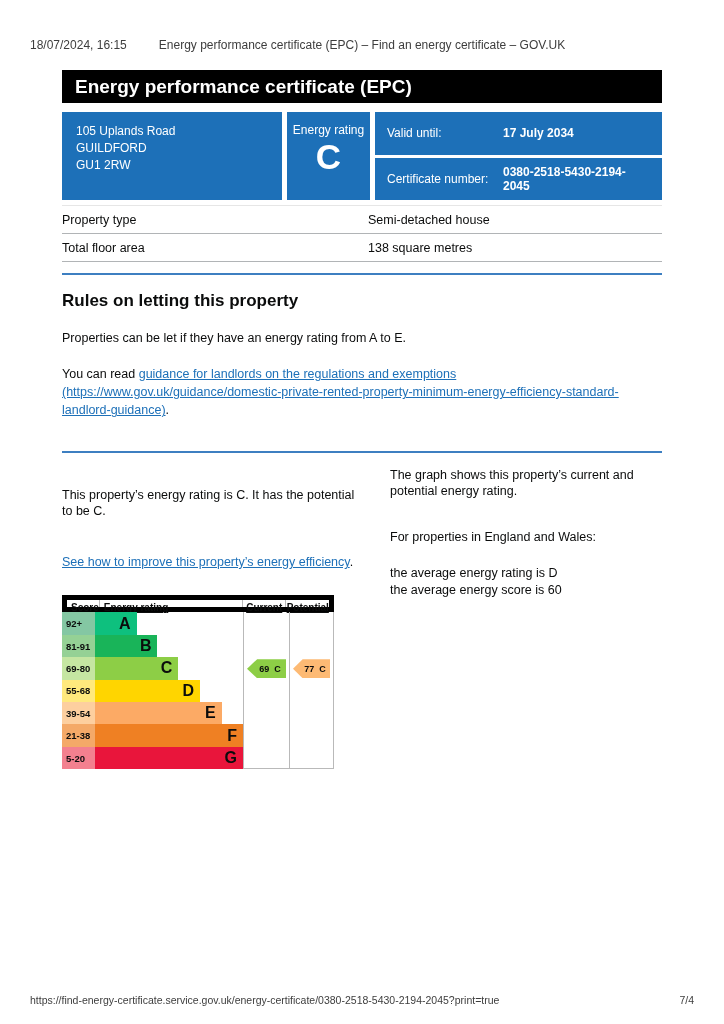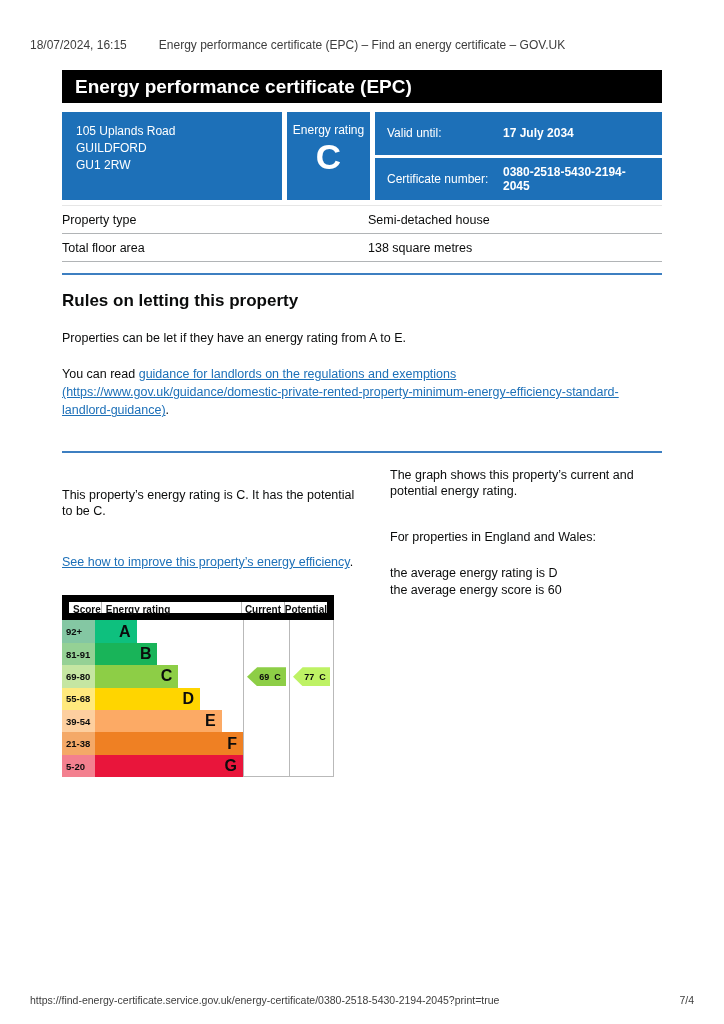--- a/index.html
+++ b/index.html
@@ -58,21 +58,21 @@
   .col-right { flex:1; margin-left:30px; }
   .col-left p.lead { margin:20px 0 0 0; line-height:1.35; }
   .col-left .improve-link { display:inline-block; margin-top:33px; line-height:1.45; }
   .col-right p { margin:0; line-height:1.35; }
   .col-right .p2 { margin-top:27px; }
   .col-right .p3 { margin-top:29px; }
   .col-right .p4 { margin-top:19px; }
 
   
   .chart { margin-top:24px; width:272px; }
-  .chart-header { display:flex; border:7px solid #000000; height:25px; }
+  .chart-header { display:flex; border:5px solid #000000; height:17px;text-decoration:underline; }
   .chart-header .hc { font-size:10px; font-weight:bold; line-height:15px; border-right:1px solid #b9b9b9; padding-left:4px; }
   .chart-header .hc:last-child { border-right:none; }
   .hc-score { width:33px; }
   .hc-rating { width:148px; }
   .hc-current { width:45px; text-align:center; padding-left:0 !important; }
   .hc-potential { width:44px; text-align:center; padding-left:0 !important; }
   .chart-body { display:flex; height:157px; }
   .bands { width:181px; }
   .band-row { display:flex; height:22.43px; }
   .score-cell { width:33px; flex:none; font-size:9.5px; font-weight:bold; display:flex; align-items:center; padding-left:4px; }
@@ -182,21 +182,21 @@
                 <div class="band-bar" style="background: rgb(233, 21, 59); width: 94.5%;">G</div>
               </div>
             </div>
           <div class="chart-col current">
             <div class="arrow" id="arrow-current" style="background: rgb(141, 206, 70); top: 46.8571px;">
               <span>69</span>
               <span>C</span>
             </div>
           </div>
           <div class="chart-col potential">
-            <div class="arrow" id="arrow-potential" style="background: #bef264; top: 46.8571px;">
+            <div class="arrow" id="arrow-potential" style="background: #fdba74; top: 46.8571px;">
               <span>77</span>
               <span>C</span>
             </div>
           </div>
         </div>
       </div>
     </div>
 
     <div class="col-right">
       <p class="p1">The graph shows this property’s current and potential energy rating.</p>

